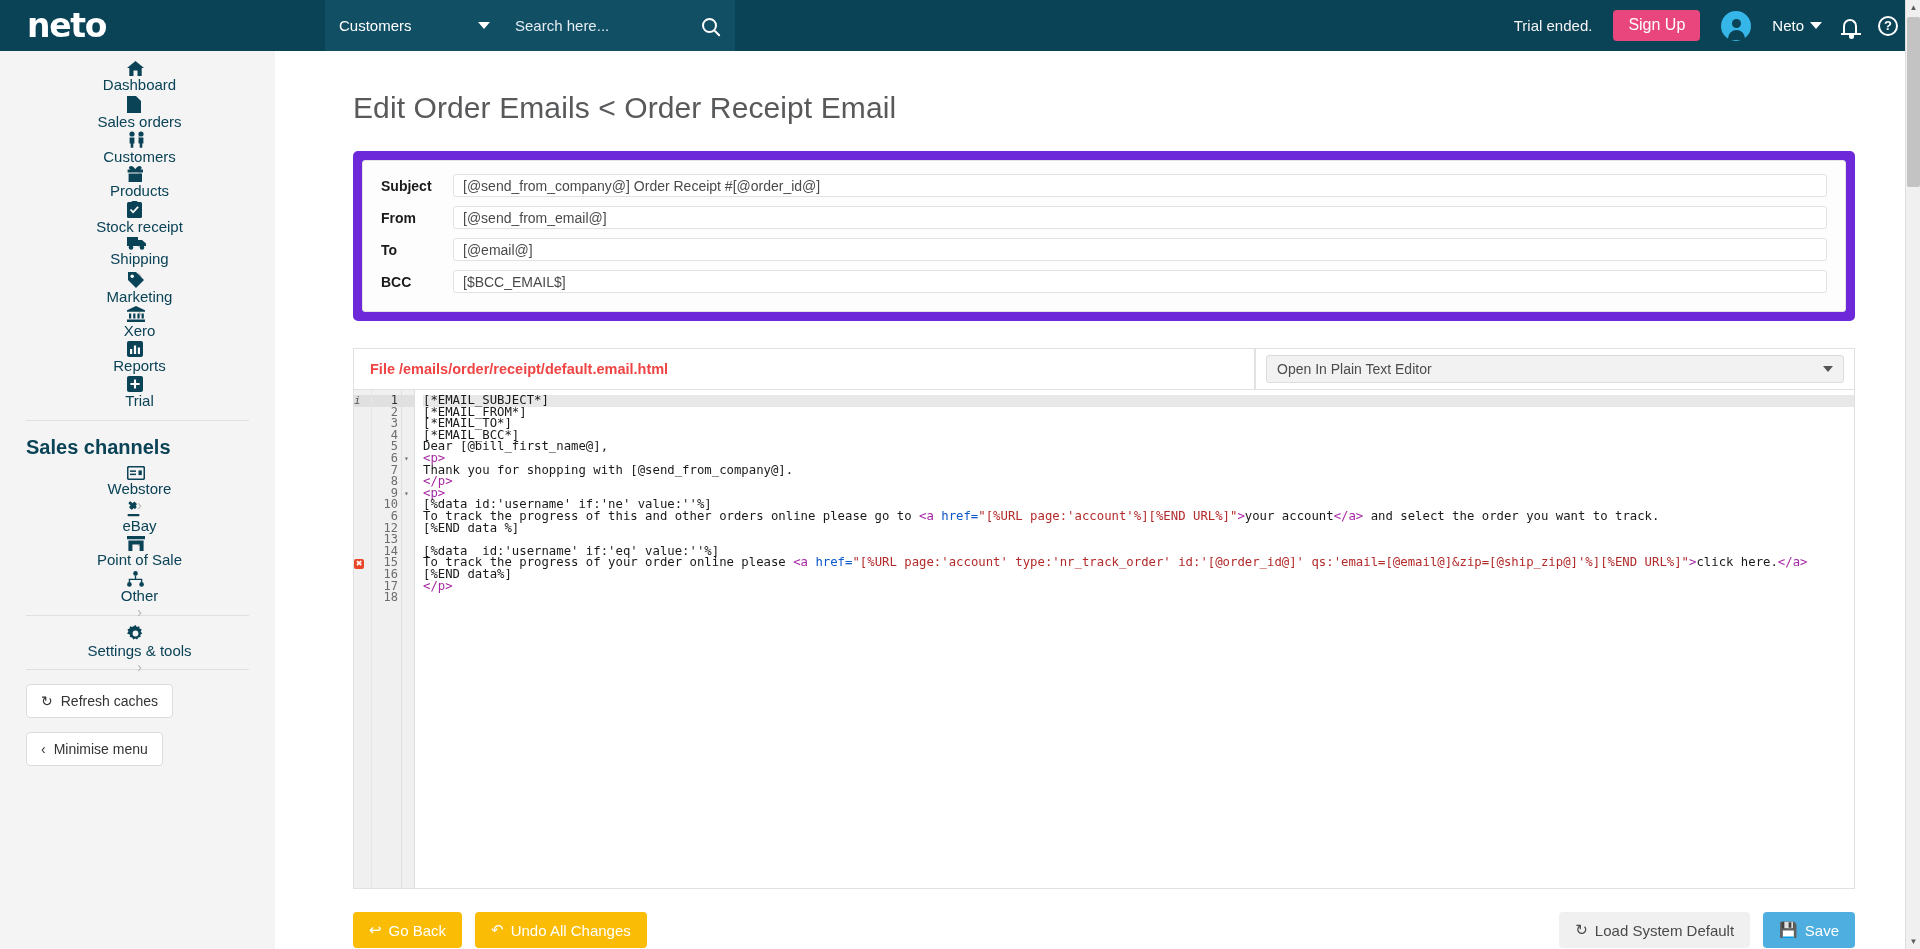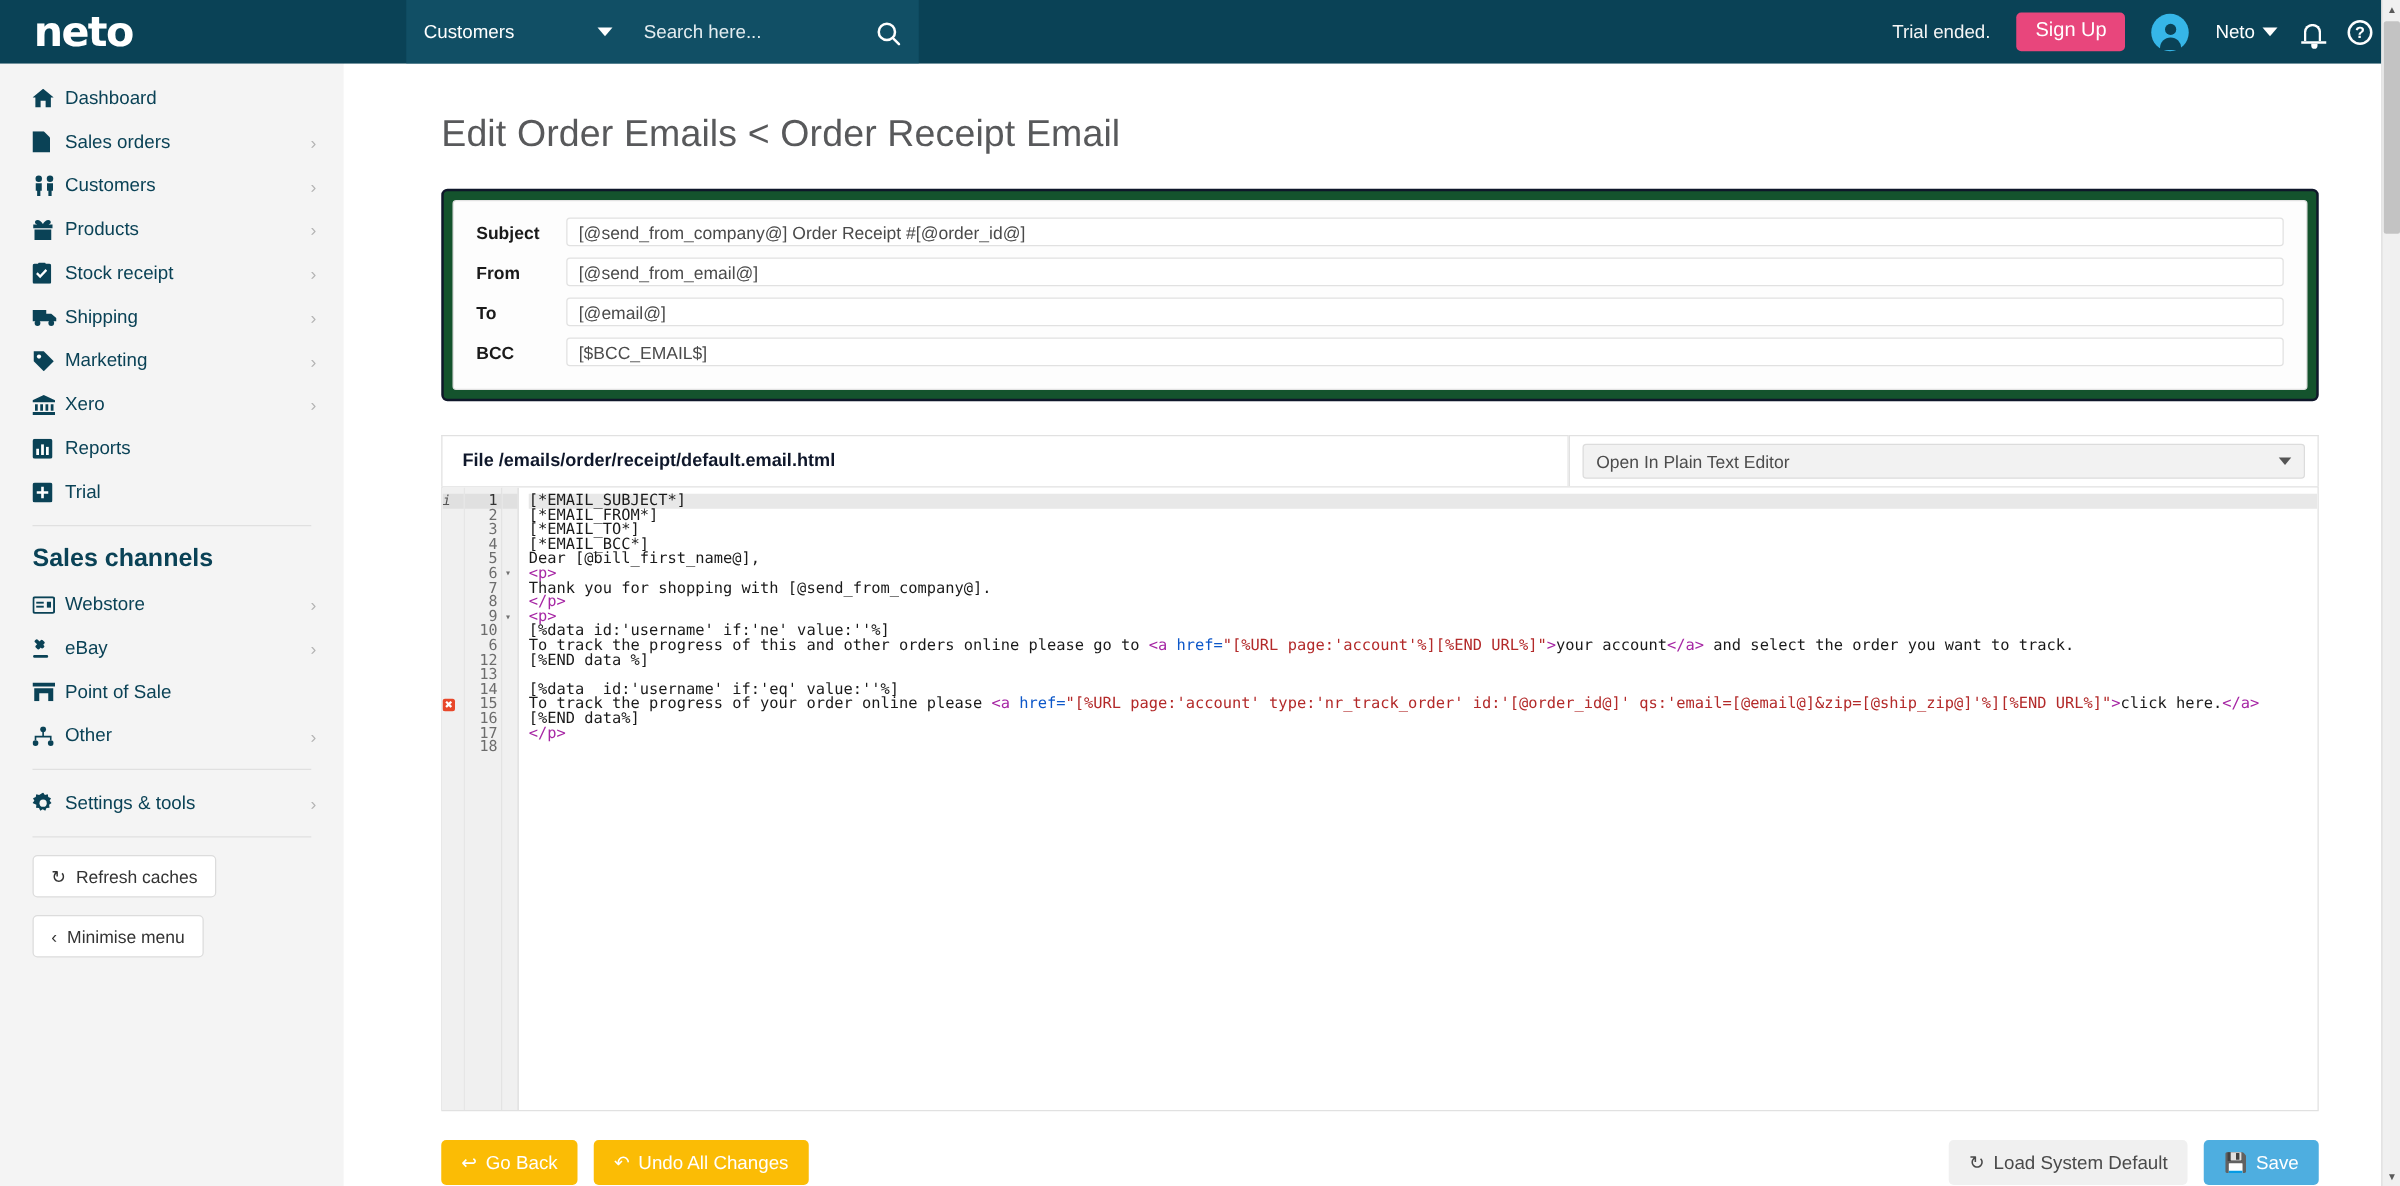--- a/index.html
+++ b/index.html
@@ -98,20 +98,21 @@
   
   .sidebar {
     position: absolute; top: 51px; left: 0; width: 275px; height: 898px;
     background: #f4f4f4;
     padding-top: 10px;
   }
   .nav-item {
     height: 35px; display: flex; align-items: center;
     padding: 0 22px 0 26px; color: #0a4256; font-size: 15px;
     cursor: pointer;
+    flex-direction: column;
   }
   .nav-item .ic { width: 26px; display: flex; align-items: center; color: #0a4256; flex-shrink:0; }
   .nav-item .lbl { flex: 1; }
   .nav-item .chev { color: #b4b4b4; font-size: 14px; }
   .nav-divider { height: 1px; background: #e0e0e0; margin: 9px 26px; }
   .nav-heading {
     padding: 6px 26px 7px; font-size: 20px; font-weight: 700; color: #0a4256;
   }
   .side-btn {
     margin: 0 0 0 26px; padding: 8px 14px; background: #fff;
@@ -125,22 +126,22 @@
   .main {
     position: absolute; top: 51px; left: 275px; width: 1630px; height: 898px;
     background: #ffffff; overflow: hidden;
   }
   .page-title {
     font-size: 30px; color: #58595b; font-weight: 400;
     padding: 40px 0 0 78px; letter-spacing: 0.1px;
   }
   .red-box {
     margin: 26px 50px 0 78px;
-    border: 2px solid #0f172a; border-radius: 5px;
-    padding: 7px; background: #14532d;
+    border: 2px solid #6d28d9; border-radius: 5px;
+    padding: 7px; background: #6d28d9;
   }
   .field-panel {
     border: 1px solid #e3e3e3; border-radius: 3px; background: #fdfdfd;
     padding: 13px 18px 16px 18px;
   }
   .field-row {
     display: flex; align-items: center; margin-bottom: 9px;
   }
   .field-row:last-child { margin-bottom: 2px; }
   .field-label {
@@ -154,21 +155,21 @@
 
   
   .file-bar {
     margin: 27px 50px 0 78px;
     display: flex; align-items: stretch;
   }
   .file-name-box {
     flex: 1; border: 1px solid #e1e1e1; border-bottom: none;
     background: #fff; display: flex; align-items: center;
     padding: 0 16px; height: 41px;
-    font-size: 14.5px; font-weight: 700; color: #0f172a;
+    font-size: 14.5px; font-weight: 700; color: #ef4444;
   }
   .editor-select-box {
     width: 600px; border: 1px solid #e1e1e1; border-bottom: none;
     background: #fff; display: flex; align-items: center;
     padding: 0 10px; height: 41px;
   }
   .editor-select {
     width: 100%; height: 28px; border: 1px solid #dcdcdc; border-radius: 3px;
     background: #f2f2f2; font-size: 14px; color: #4c4c4c;
     display: flex; align-items: center; justify-content: space-between;

